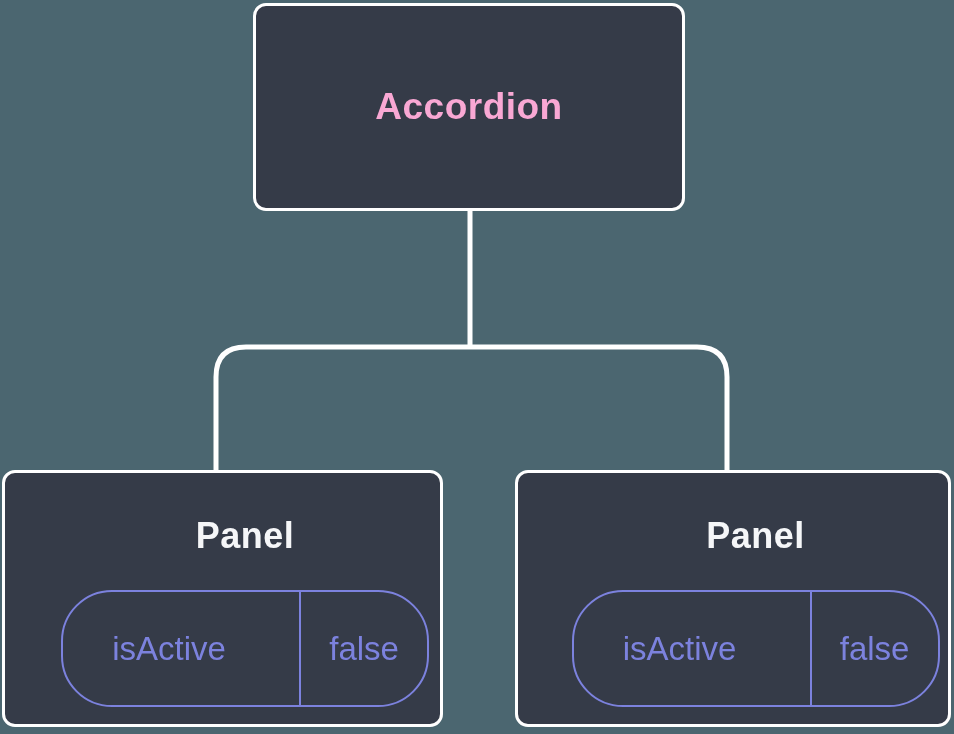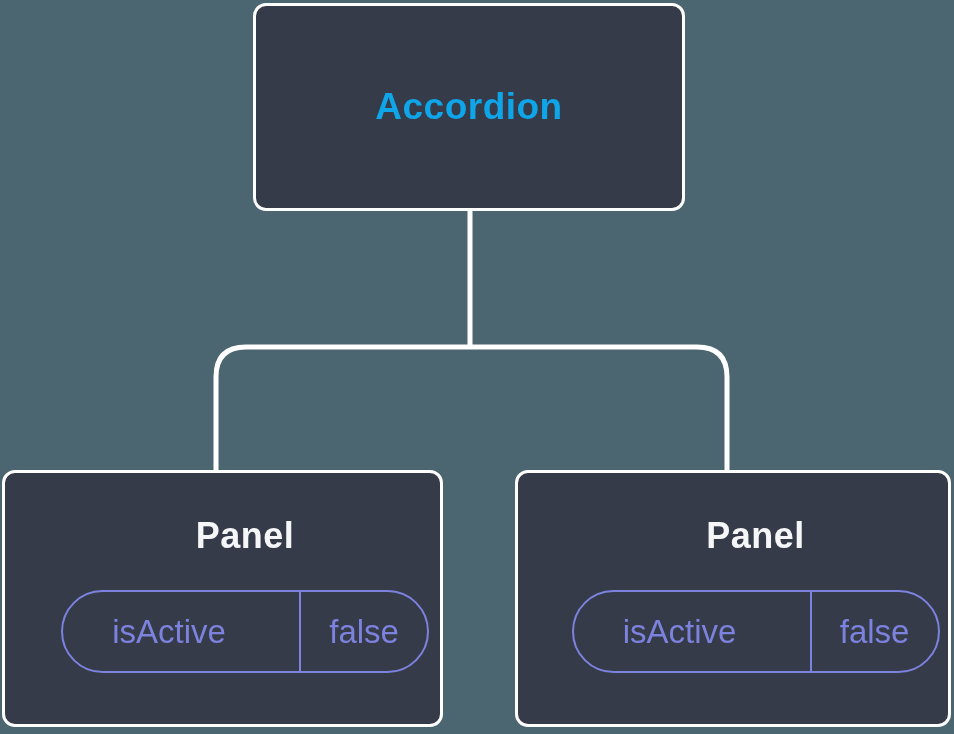--- a/index.html
+++ b/index.html
@@ -35,21 +35,21 @@
   .node-root {
     left: 253px;
     top: 3px;
     width: 432px;
     height: 208px;
     display: flex;
     align-items: center;
     justify-content: center;
   }
   .node-root .node-label {
-    color: #0ea5e9;
+    color: #f9a8d4;
     font-size: 37px;
     font-weight: 600;
     letter-spacing: 0.5px;
   }
   .node-child {
     top: 470px;
     width: 441px;
     height: 257px;
     display: flex;
     flex-direction: column;
@@ -63,21 +63,21 @@
     color: #f5f6f8;
     font-size: 36px;
     font-weight: 600;
     letter-spacing: 0.5px;
     line-height: 1;
   }
   .state-pill {
     margin-top: 36px;
     box-sizing: border-box;
     width: 368px;
-    height: 83px;
+    height: 117px;
     border: 2.5px solid #7c82de;
     border-radius: 51px;
     display: flex;
     align-items: stretch;
     overflow: hidden;
   }
   .state-cell {
     display: flex;
     align-items: center;
     justify-content: center;

